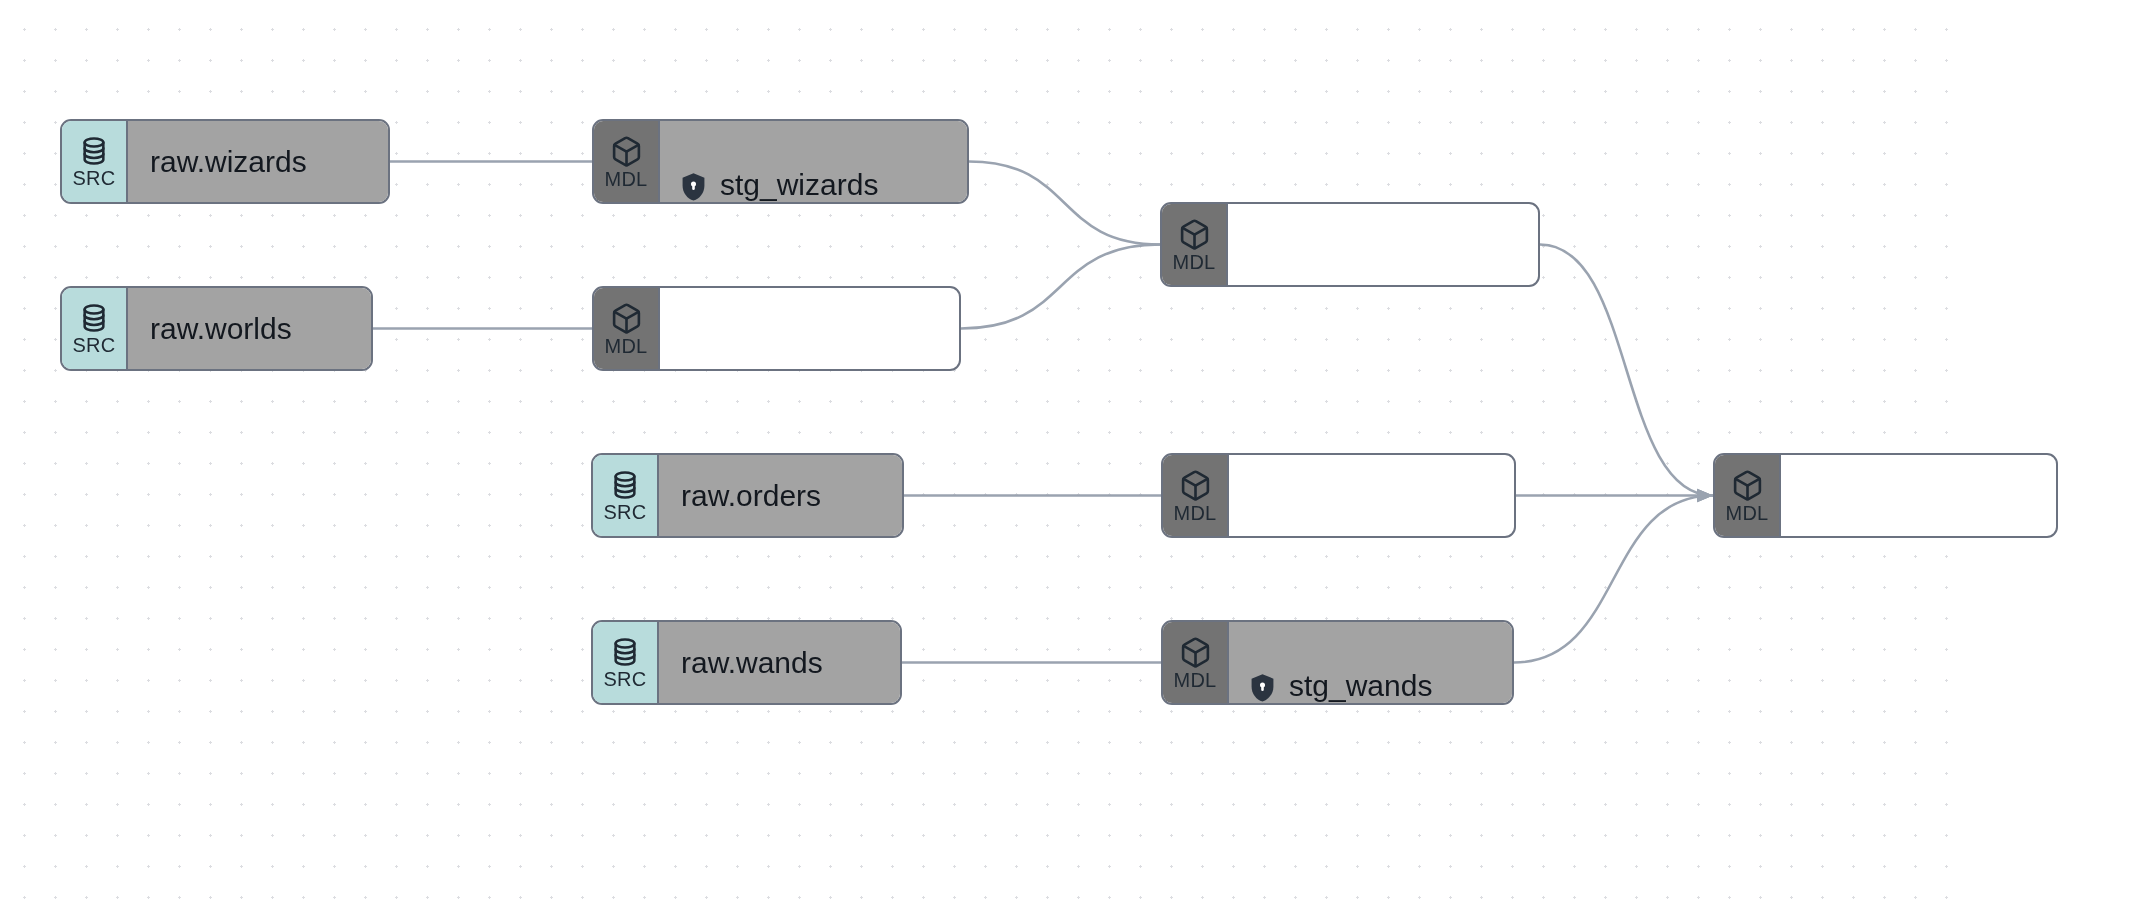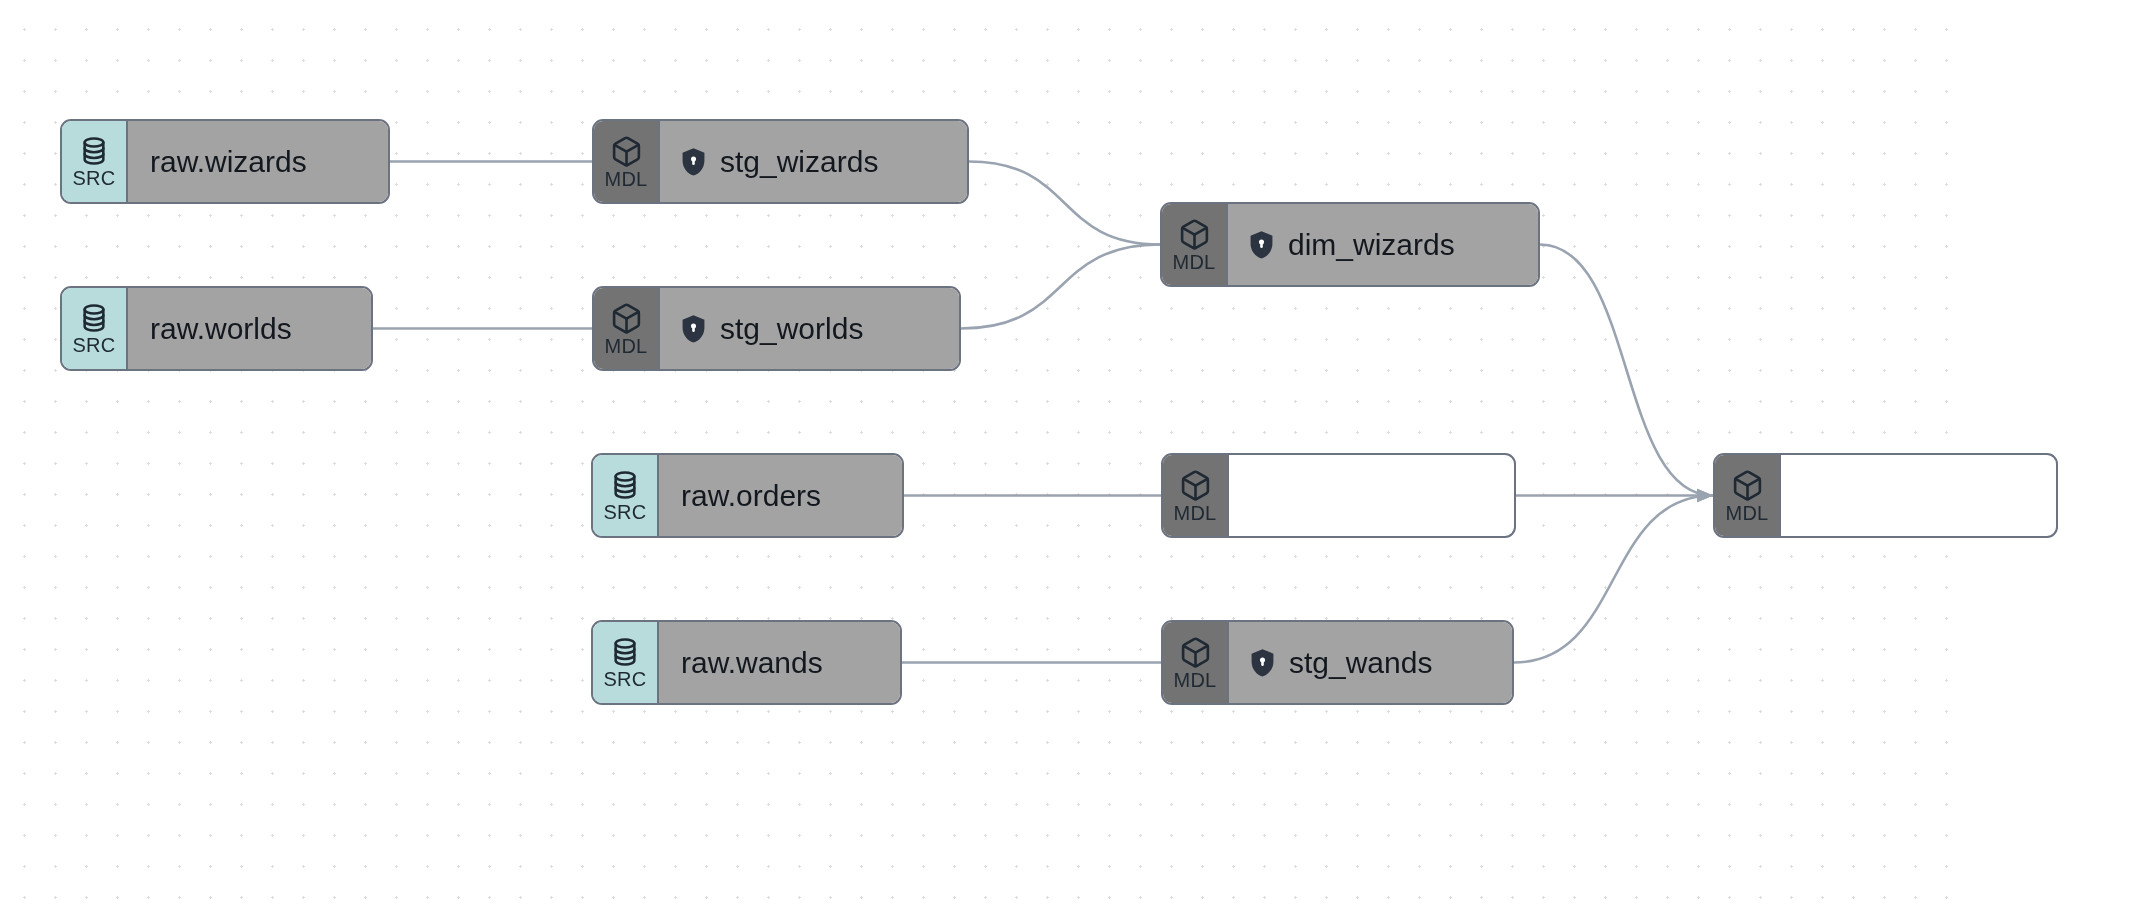--- a/index.html
+++ b/index.html
@@ -36,21 +36,21 @@
   .badge svg{display:block;}
   .badge-text{
     font-size:20px;line-height:20px;color:#1f2933;letter-spacing:.2px;
     font-family:"Liberation Sans","DejaVu Sans",sans-serif;
   }
   .label{
     flex:1;display:flex;align-items:center;gap:13px;
     padding:0 22px;background:#a3a3a3;
     box-sizing:border-box;
   }
-  .label.has-icon{padding-left:20px;}
+  .label.has-icon{padding-left:20px;align-items:flex-end;}
   .label-text{
     font-size:30px;color:#13181f;white-space:nowrap;
     font-family:"Liberation Sans","DejaVu Sans",sans-serif;
   }
   .shield{flex:0 0 auto;display:block;}
 </style>
 </head>
 <body>
 
 <div id="canvas">
@@ -161,85 +161,65 @@
         <div class="badge badge-mdl">
           <span>
             <svg width="33" height="33" viewBox="0 0 24 24" fill="none" stroke="#1f2933" stroke-width="1.9" stroke-linecap="round" stroke-linejoin="round">
               <path d="M21 16V8a2 2 0 0 0-1-1.73l-7-4a2 2 0 0 0-2 0l-7 4A2 2 0 0 0 3 8v8a2 2 0 0 0 1 1.73l7 4a2 2 0 0 0 2 0l7-4A2 2 0 0 0 21 16z"></path>
               <path d="M3.3 7.1 12 12.1l8.7-5"></path>
               <path d="M12 22V12.1"></path>
             </svg>
           </span>
           <span class="badge-text">MDL</span>
         </div>
+      </div>
+      <div class="node" style="left: 1161px; top: 453px; width: 355px; height: 85px;">
+        <div class="badge badge-mdl">
+          <span>
+            <svg width="33" height="33" viewBox="0 0 24 24" fill="none" stroke="#1f2933" stroke-width="1.9" stroke-linecap="round" stroke-linejoin="round">
+              <path d="M21 16V8a2 2 0 0 0-1-1.73l-7-4a2 2 0 0 0-2 0l-7 4A2 2 0 0 0 3 8v8a2 2 0 0 0 1 1.73l7 4a2 2 0 0 0 2 0l7-4A2 2 0 0 0 21 16z"></path>
+              <path d="M3.3 7.1 12 12.1l8.7-5"></path>
+              <path d="M12 22V12.1"></path>
+            </svg>
+          </span>
+          <span class="badge-text">MDL</span>
+        </div>
+      </div>
+      <div class="node" style="left: 1161px; top: 620px; width: 353px; height: 85px;">
+        <div class="badge badge-mdl">
+          <span>
+            <svg width="33" height="33" viewBox="0 0 24 24" fill="none" stroke="#1f2933" stroke-width="1.9" stroke-linecap="round" stroke-linejoin="round">
+              <path d="M21 16V8a2 2 0 0 0-1-1.73l-7-4a2 2 0 0 0-2 0l-7 4A2 2 0 0 0 3 8v8a2 2 0 0 0 1 1.73l7 4a2 2 0 0 0 2 0l7-4A2 2 0 0 0 21 16z"></path>
+              <path d="M3.3 7.1 12 12.1l8.7-5"></path>
+              <path d="M12 22V12.1"></path>
+            </svg>
+          </span>
+          <span class="badge-text">MDL</span>
+        </div>
         <div class="label has-icon">
           <span>
             <svg class="shield" width="27" height="30" viewBox="0 0 24 26" fill="#2b3440">
               <path d="M12 .8 2.3 4.7v7.1c0 6 4.1 11.6 9.7 13.3 5.6-1.7 9.7-7.3 9.7-13.3V4.7z"></path>
               <circle cx="12" cy="10.4" r="2.25" fill="#ffffff"></circle>
               <rect x="10.85" y="10.4" width="2.3" height="5.2" rx="1.15" fill="#ffffff"></rect>
             </svg>
           </span>
-          <span class="label-text">stg_worlds</span>
-        </div>
-      </div>
-      <div class="node" style="left: 1161px; top: 453px; width: 355px; height: 85px;">
-        <div class="badge badge-mdl">
-          <span>
-            <svg width="33" height="33" viewBox="0 0 24 24" fill="none" stroke="#1f2933" stroke-width="1.9" stroke-linecap="round" stroke-linejoin="round">
-              <path d="M21 16V8a2 2 0 0 0-1-1.73l-7-4a2 2 0 0 0-2 0l-7 4A2 2 0 0 0 3 8v8a2 2 0 0 0 1 1.73l7 4a2 2 0 0 0 2 0l7-4A2 2 0 0 0 21 16z"></path>
-              <path d="M3.3 7.1 12 12.1l8.7-5"></path>
-              <path d="M12 22V12.1"></path>
-            </svg>
-          </span>
-          <span class="badge-text">MDL</span>
-        </div>
-      </div>
-      <div class="node" style="left: 1161px; top: 620px; width: 353px; height: 85px;">
-        <div class="badge badge-mdl">
-          <span>
-            <svg width="33" height="33" viewBox="0 0 24 24" fill="none" stroke="#1f2933" stroke-width="1.9" stroke-linecap="round" stroke-linejoin="round">
-              <path d="M21 16V8a2 2 0 0 0-1-1.73l-7-4a2 2 0 0 0-2 0l-7 4A2 2 0 0 0 3 8v8a2 2 0 0 0 1 1.73l7 4a2 2 0 0 0 2 0l7-4A2 2 0 0 0 21 16z"></path>
-              <path d="M3.3 7.1 12 12.1l8.7-5"></path>
-              <path d="M12 22V12.1"></path>
-            </svg>
-          </span>
-          <span class="badge-text">MDL</span>
-        </div>
-        <div class="label has-icon">
-          <span>
-            <svg class="shield" width="27" height="30" viewBox="0 0 24 26" fill="#2b3440">
-              <path d="M12 .8 2.3 4.7v7.1c0 6 4.1 11.6 9.7 13.3 5.6-1.7 9.7-7.3 9.7-13.3V4.7z"></path>
-              <circle cx="12" cy="10.4" r="2.25" fill="#ffffff"></circle>
-              <rect x="10.85" y="10.4" width="2.3" height="5.2" rx="1.15" fill="#ffffff"></rect>
-            </svg>
-          </span>
           <span class="label-text">stg_wands</span>
         </div>
       </div>
       <div class="node" style="left: 1160px; top: 202px; width: 380px; height: 85px;">
         <div class="badge badge-mdl">
           <span>
             <svg width="33" height="33" viewBox="0 0 24 24" fill="none" stroke="#1f2933" stroke-width="1.9" stroke-linecap="round" stroke-linejoin="round">
               <path d="M21 16V8a2 2 0 0 0-1-1.73l-7-4a2 2 0 0 0-2 0l-7 4A2 2 0 0 0 3 8v8a2 2 0 0 0 1 1.73l7 4a2 2 0 0 0 2 0l7-4A2 2 0 0 0 21 16z"></path>
               <path d="M3.3 7.1 12 12.1l8.7-5"></path>
               <path d="M12 22V12.1"></path>
             </svg>
           </span>
           <span class="badge-text">MDL</span>
-        </div>
-        <div class="label has-icon">
-          <span>
-            <svg class="shield" width="27" height="30" viewBox="0 0 24 26" fill="#2b3440">
-              <path d="M12 .8 2.3 4.7v7.1c0 6 4.1 11.6 9.7 13.3 5.6-1.7 9.7-7.3 9.7-13.3V4.7z"></path>
-              <circle cx="12" cy="10.4" r="2.25" fill="#ffffff"></circle>
-              <rect x="10.85" y="10.4" width="2.3" height="5.2" rx="1.15" fill="#ffffff"></rect>
-            </svg>
-          </span>
-          <span class="label-text">dim_wizards</span>
         </div>
       </div>
       <div class="node" style="left: 1713px; top: 453px; width: 345px; height: 85px;">
         <div class="badge badge-mdl">
           <span>
             <svg width="33" height="33" viewBox="0 0 24 24" fill="none" stroke="#1f2933" stroke-width="1.9" stroke-linecap="round" stroke-linejoin="round">
               <path d="M21 16V8a2 2 0 0 0-1-1.73l-7-4a2 2 0 0 0-2 0l-7 4A2 2 0 0 0 3 8v8a2 2 0 0 0 1 1.73l7 4a2 2 0 0 0 2 0l7-4A2 2 0 0 0 21 16z"></path>
               <path d="M3.3 7.1 12 12.1l8.7-5"></path>
               <path d="M12 22V12.1"></path>
             </svg>

